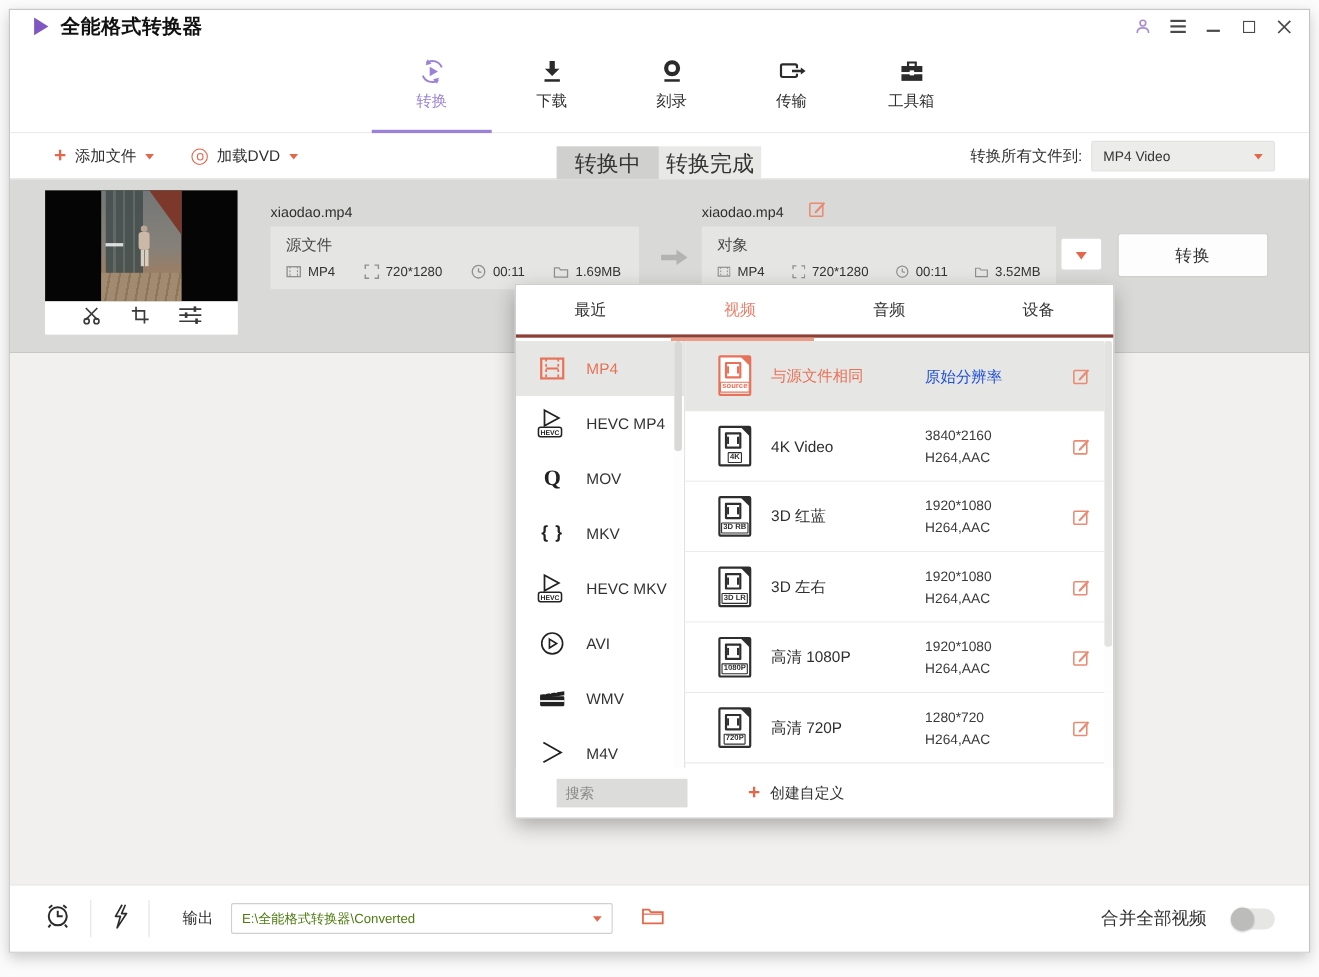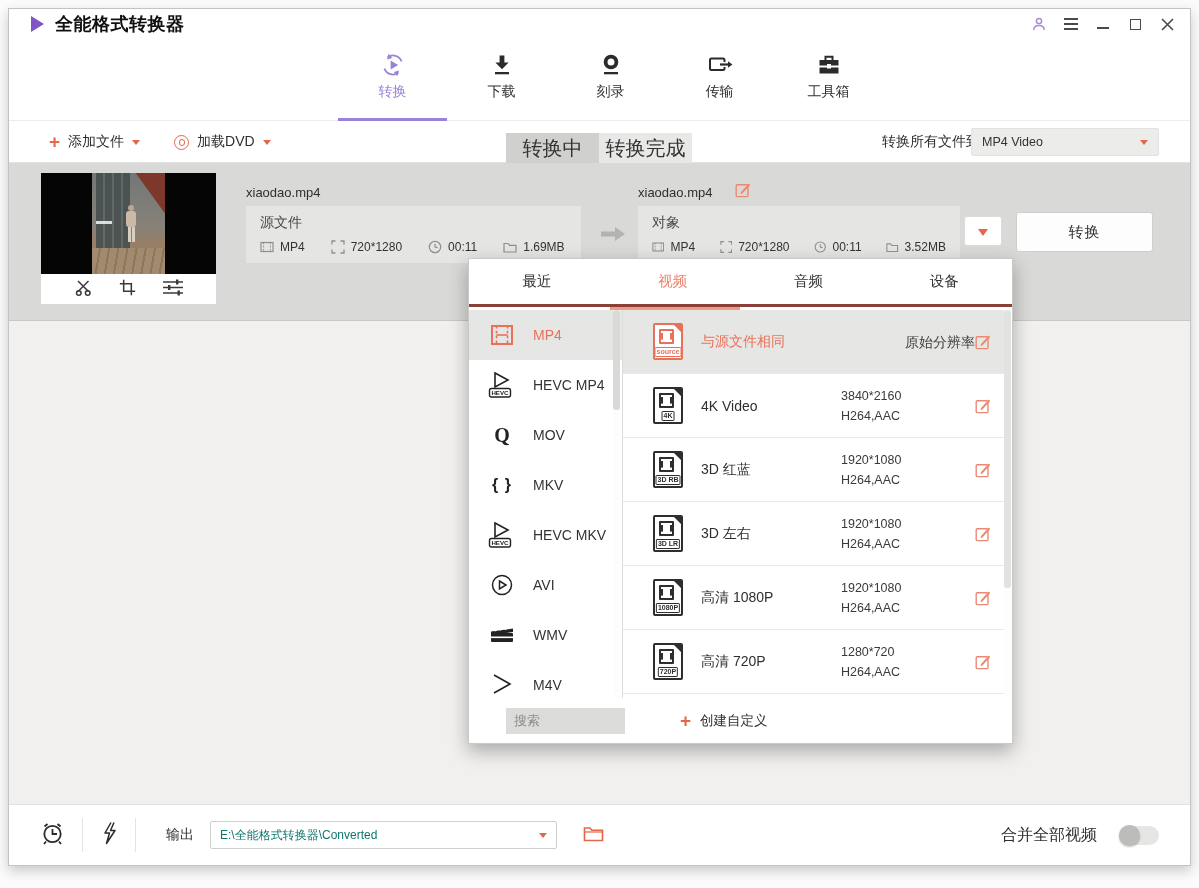--- a/index.html
+++ b/index.html
@@ -31,21 +31,21 @@
   .tb-left { position:absolute; left:40px; top:0; height:42px; display:flex; align-items:center; gap:34px; }
   .tb-item { display:flex; align-items:center; gap:8px; font-size:14px; color:#2f2f2f; cursor:pointer; }
   .plus { color:#e5674b; font-size:19px; font-weight:bold; line-height:14px; }
   .dvd-ic { width:15px; height:15px; border:1.6px solid #e5674b; border-radius:50%; position:relative; }
   .dvd-ic::after { content:""; position:absolute; left:3.6px; top:3.6px; width:4.5px; height:4.5px; border:1.5px solid #e5674b; border-radius:50%; }
   .caret { width:0; height:0; border:4.5px solid transparent; border-top:5.5px solid #e5674b; margin-top:5px; }
   .seg { position:absolute; left:497px; top:12px; display:flex; }
   .seg-btn { width:93px; height:30px; display:flex; align-items:center; justify-content:center; font-size:20px; color:#333; background:#e8e8e7; cursor:pointer; }
   .seg-btn.active { background:#d0d0cf; }
   .convert-to { position:absolute; right:206px; top:0; height:42px; display:flex; align-items:center; font-size:14px; color:#2f2f2f; }
-  .fmt-select { position:absolute; right:31px; top:7px; width:188px; height:28px; background:#ececeb; border:1px solid #e2e2e1; border-radius:2px; display:flex; align-items:center; padding:0 10px; font-size:12.5px; color:#333; cursor:pointer; }
+  .fmt-select { position:absolute; right:31px; top:7px; width:167px; height:28px; background:#ececeb; border:1px solid #e2e2e1; border-radius:2px; display:flex; align-items:center; padding:0 10px; font-size:12.5px; color:#333; cursor:pointer; }
   .fmt-select .caret { margin-left:auto; }
   
   .filerow { position:absolute; left:0; top:154px; width:100%; height:158px; background:#d9d9d8; border-bottom:1px solid #c7c7c6; }
   .thumb { position:absolute; left:32px; top:10px; width:175px; height:131px; background:#fff; }
   .thumb-black { position:absolute; left:0; top:0; width:175px; height:101px; background:#050505; overflow:hidden; }
   .thumb-img { position:absolute; left:51px; top:0; width:73px; height:101px; background:linear-gradient(180deg,#737776 0%,#868179 52%,#997e66 72%,#a08b72 100%); overflow:hidden; }
   .t-roof { position:absolute; right:-4px; top:-6px; width:46px; height:52px; background:#7c392b; clip-path:polygon(18% 0,100% 0,100% 100%); }
   .t-glass { position:absolute; left:4px; top:0; width:34px; height:78px; background:repeating-linear-gradient(90deg,#414c4b 0 7px,#5b6664 7px 9px); opacity:.85; }
   .t-floor { position:absolute; left:0; bottom:0; width:100%; height:26px; background:repeating-linear-gradient(100deg,#a18a6f 0 7px,#8d7759 7px 9px); }
   .t-person { position:absolute; left:33px; top:32px; width:12px; height:38px; }
@@ -65,21 +65,21 @@
   .tgt-caret-btn .caret { border-top-width:7px; border-left-width:5.5px; border-right-width:5.5px; margin-top:6px; }
   .convert-btn { position:absolute; left:1007px; top:49px; width:137px; height:40px; background:#fdfdfd; border:1px solid #cfcfce; border-radius:3px; font-size:15px; color:#2f2f2f; display:flex; align-items:center; justify-content:center; cursor:pointer; letter-spacing:1px; }
   .edit-ic { display:inline-flex; cursor:pointer; }
   
   .content { position:absolute; left:0; top:312px; width:100%; height:485px; background:#f1f0ee; }
   
   .footer { position:absolute; left:0; bottom:0; width:100%; height:61px; background:#fff; border-top:1px solid #e2e2e1; }
   .ft-left { position:absolute; left:30px; top:0; height:60px; display:flex; align-items:center; }
   .vdiv { width:1px; height:34px; background:#e4e4e3; margin:0 16px; }
   .out-label { font-size:14px; color:#2f2f2f; margin:0 16px 0 14px; }
-  .out-select { width:347px; height:28px; border:1px solid #cfcfce; border-radius:2px; background:#fff; display:flex; align-items:center; padding:0 9px; font-size:12px; color:#0f766e; cursor:pointer; }
+  .out-select { width:347px; height:28px; border:1px solid #cfcfce; border-radius:2px; background:#fff; display:flex; align-items:center; padding:0 9px; font-size:12px; color:#4d7c0f; cursor:pointer; }
   .out-select .caret { margin-left:auto; }
   .ft-right { position:absolute; right:31px; top:0; height:60px; display:flex; align-items:center; }
   .merge-label { font-size:16px; color:#2f2f2f; margin-right:22px; }
   .toggle { width:40px; height:19px; border-radius:10px; background:#e6e6e5; position:relative; cursor:pointer; }
   .knob { position:absolute; left:0; top:-1px; width:21px; height:21px; border-radius:50%; background:#bcbcbb; box-shadow:0 1px 2px rgba(0,0,0,.25); }
   .convert-all-btn { margin-left:24px; width:137px; height:41px; background:#7d4fc4; border:none; border-radius:4px; color:#fff; font-size:15px; letter-spacing:2px; display:flex; align-items:center; justify-content:center; cursor:pointer; font-family:inherit; }
   
   .popup { position:absolute; left:459px; top:249px; width:545px; height:486px; background:#fff; border:1px solid #c9c9c8; box-shadow:0 7px 18px rgba(0,0,0,.30); z-index:20; }
   .pp-tabs { position:absolute; left:0; top:0; width:100%; height:48px; display:flex; border-bottom:3px solid #8a4036; }
   .pp-tab { flex:1; display:flex; align-items:center; justify-content:center; font-size:14.5px; color:#333; cursor:pointer; }
@@ -94,21 +94,21 @@
   .glyph-br { font-size:16px; font-weight:bold; color:#222; letter-spacing:1px; }
   .fmt-scroll { position:absolute; left:144px; top:0; width:7px; height:100%; background:#fdfdfd; }
   .fmt-thumb { position:absolute; left:0; top:0; width:7px; height:100px; background:#d9d9d8; border-radius:3px; }
   .pp-vdiv { position:absolute; left:153px; top:0; width:1px; height:100%; background:#dcdcdb; }
   .preset-list { position:absolute; left:154px; top:0; width:383px; height:100%; }
   .preset-row { height:64px; display:flex; align-items:center; padding:0 14px 0 30px; border-bottom:1px solid #e9e9e8; cursor:pointer; background:#fff; }
   .preset-row.selected { background:#e6e6e4; }
   .p-name { font-size:14px; color:#2f2f2f; width:140px; margin-left:18px; }
   .preset-row.selected .p-name { color:#e87259; }
   .p-specs { flex:1; display:flex; flex-direction:column; justify-content:center; font-size:12.5px; color:#3a3a3a; line-height:20px; }
-  .preset-row.selected .p-specs { color:#404040; font-size:14px;text-align:right; }
+  .preset-row.selected .p-specs { color:#1d4ed8; font-size:14px; }
   .doc { width:30px; height:37px; border:2px solid #2e2e2e; border-radius:2px; background:#fff; position:relative; flex:none; }
   .doc .fold { position:absolute; top:-1px; right:-1px; width:0; height:0; border-top:9px solid #2e2e2e; border-left:9px solid transparent; }
   .doc .filmbox { position:absolute; left:4px; top:4px; width:15px; height:15px; border:2px solid #2e2e2e; border-radius:1px;
       background:linear-gradient(90deg,#2e2e2e 0 2px,transparent 2px calc(100% - 2px),#2e2e2e calc(100% - 2px)) ; background-size:100% 60%; background-position:center; background-repeat:no-repeat; }
   .doc .tag { position:absolute; bottom:1px; left:50%; transform:translateX(-50%); font-size:7px; font-weight:bold; line-height:8px; background:#fff; border:1px solid #2e2e2e; border-radius:1px; padding:0 1px; white-space:nowrap; color:#2e2e2e; }
   .doc.sel { border-color:#e87259; }
   .doc.sel .fold { border-top-color:#e87259; }
   .doc.sel .filmbox { border-color:#e87259; background:linear-gradient(90deg,#e87259 0 2px,transparent 2px calc(100% - 2px),#e87259 calc(100% - 2px)); background-size:100% 60%; background-position:center; background-repeat:no-repeat; }
   .doc.sel .tag { color:#e87259; border-color:#e87259; }
   .preset-scroll { position:absolute; right:1px; top:0; width:7px; height:100%; background:#fdfdfd; }

